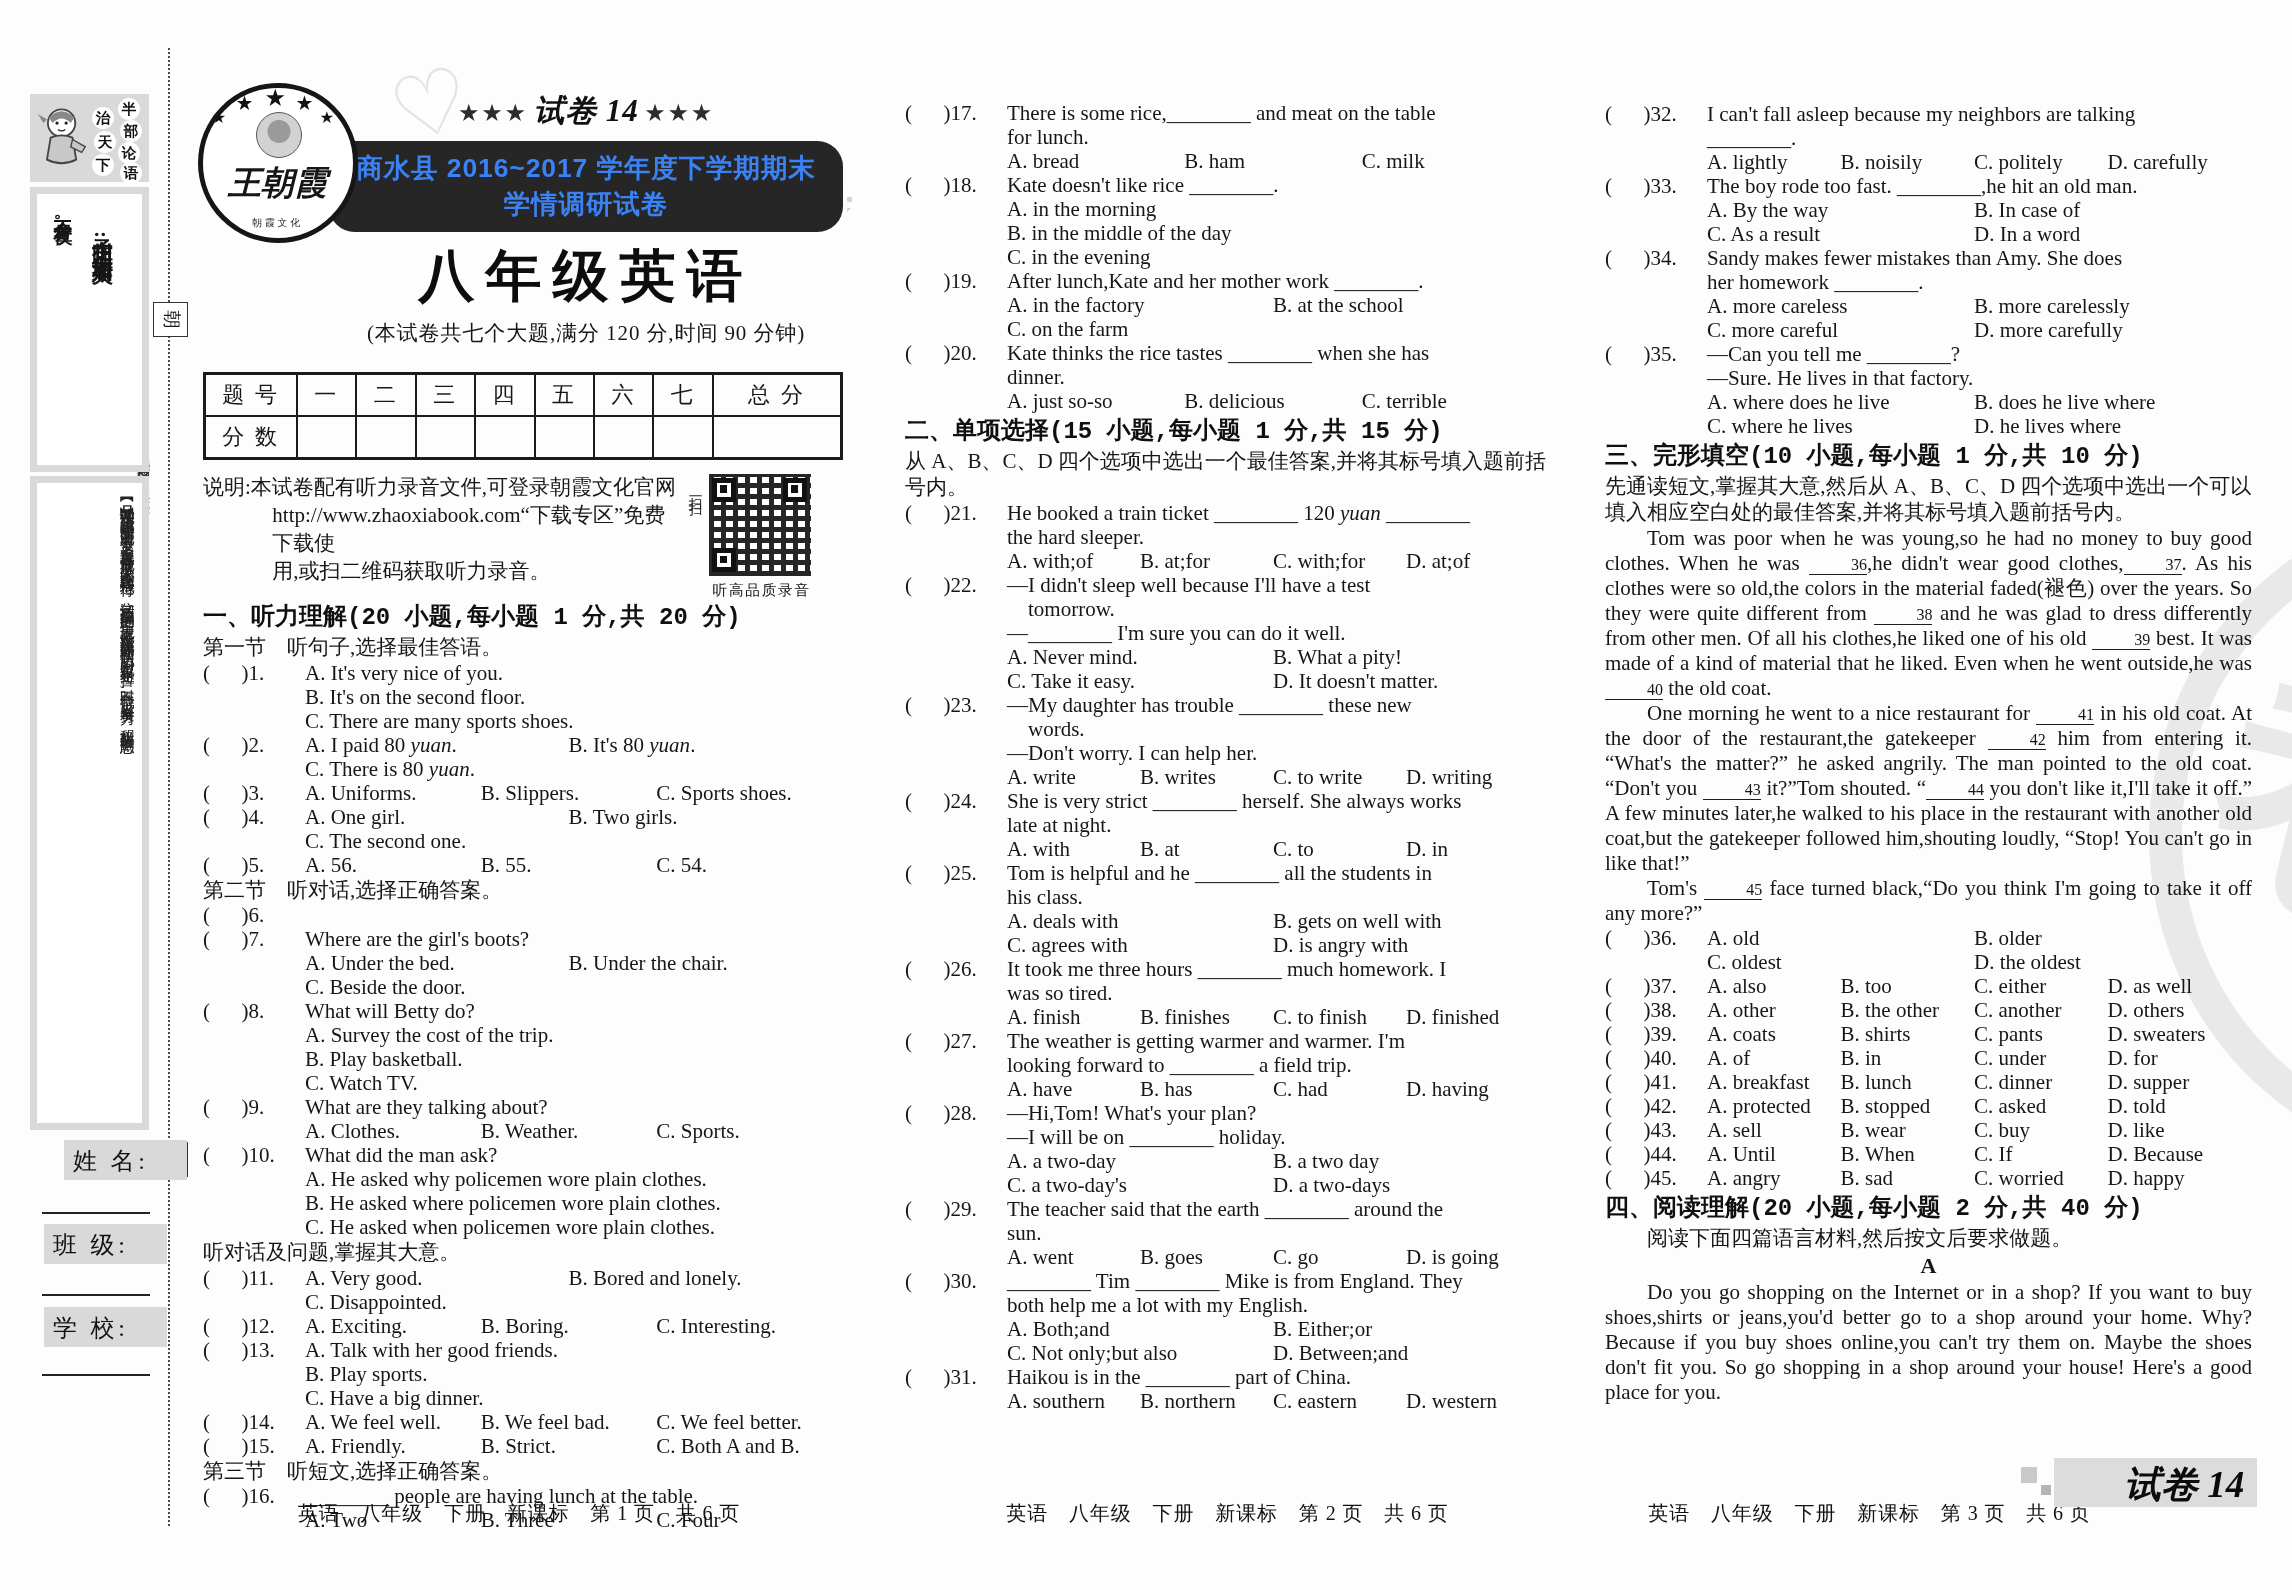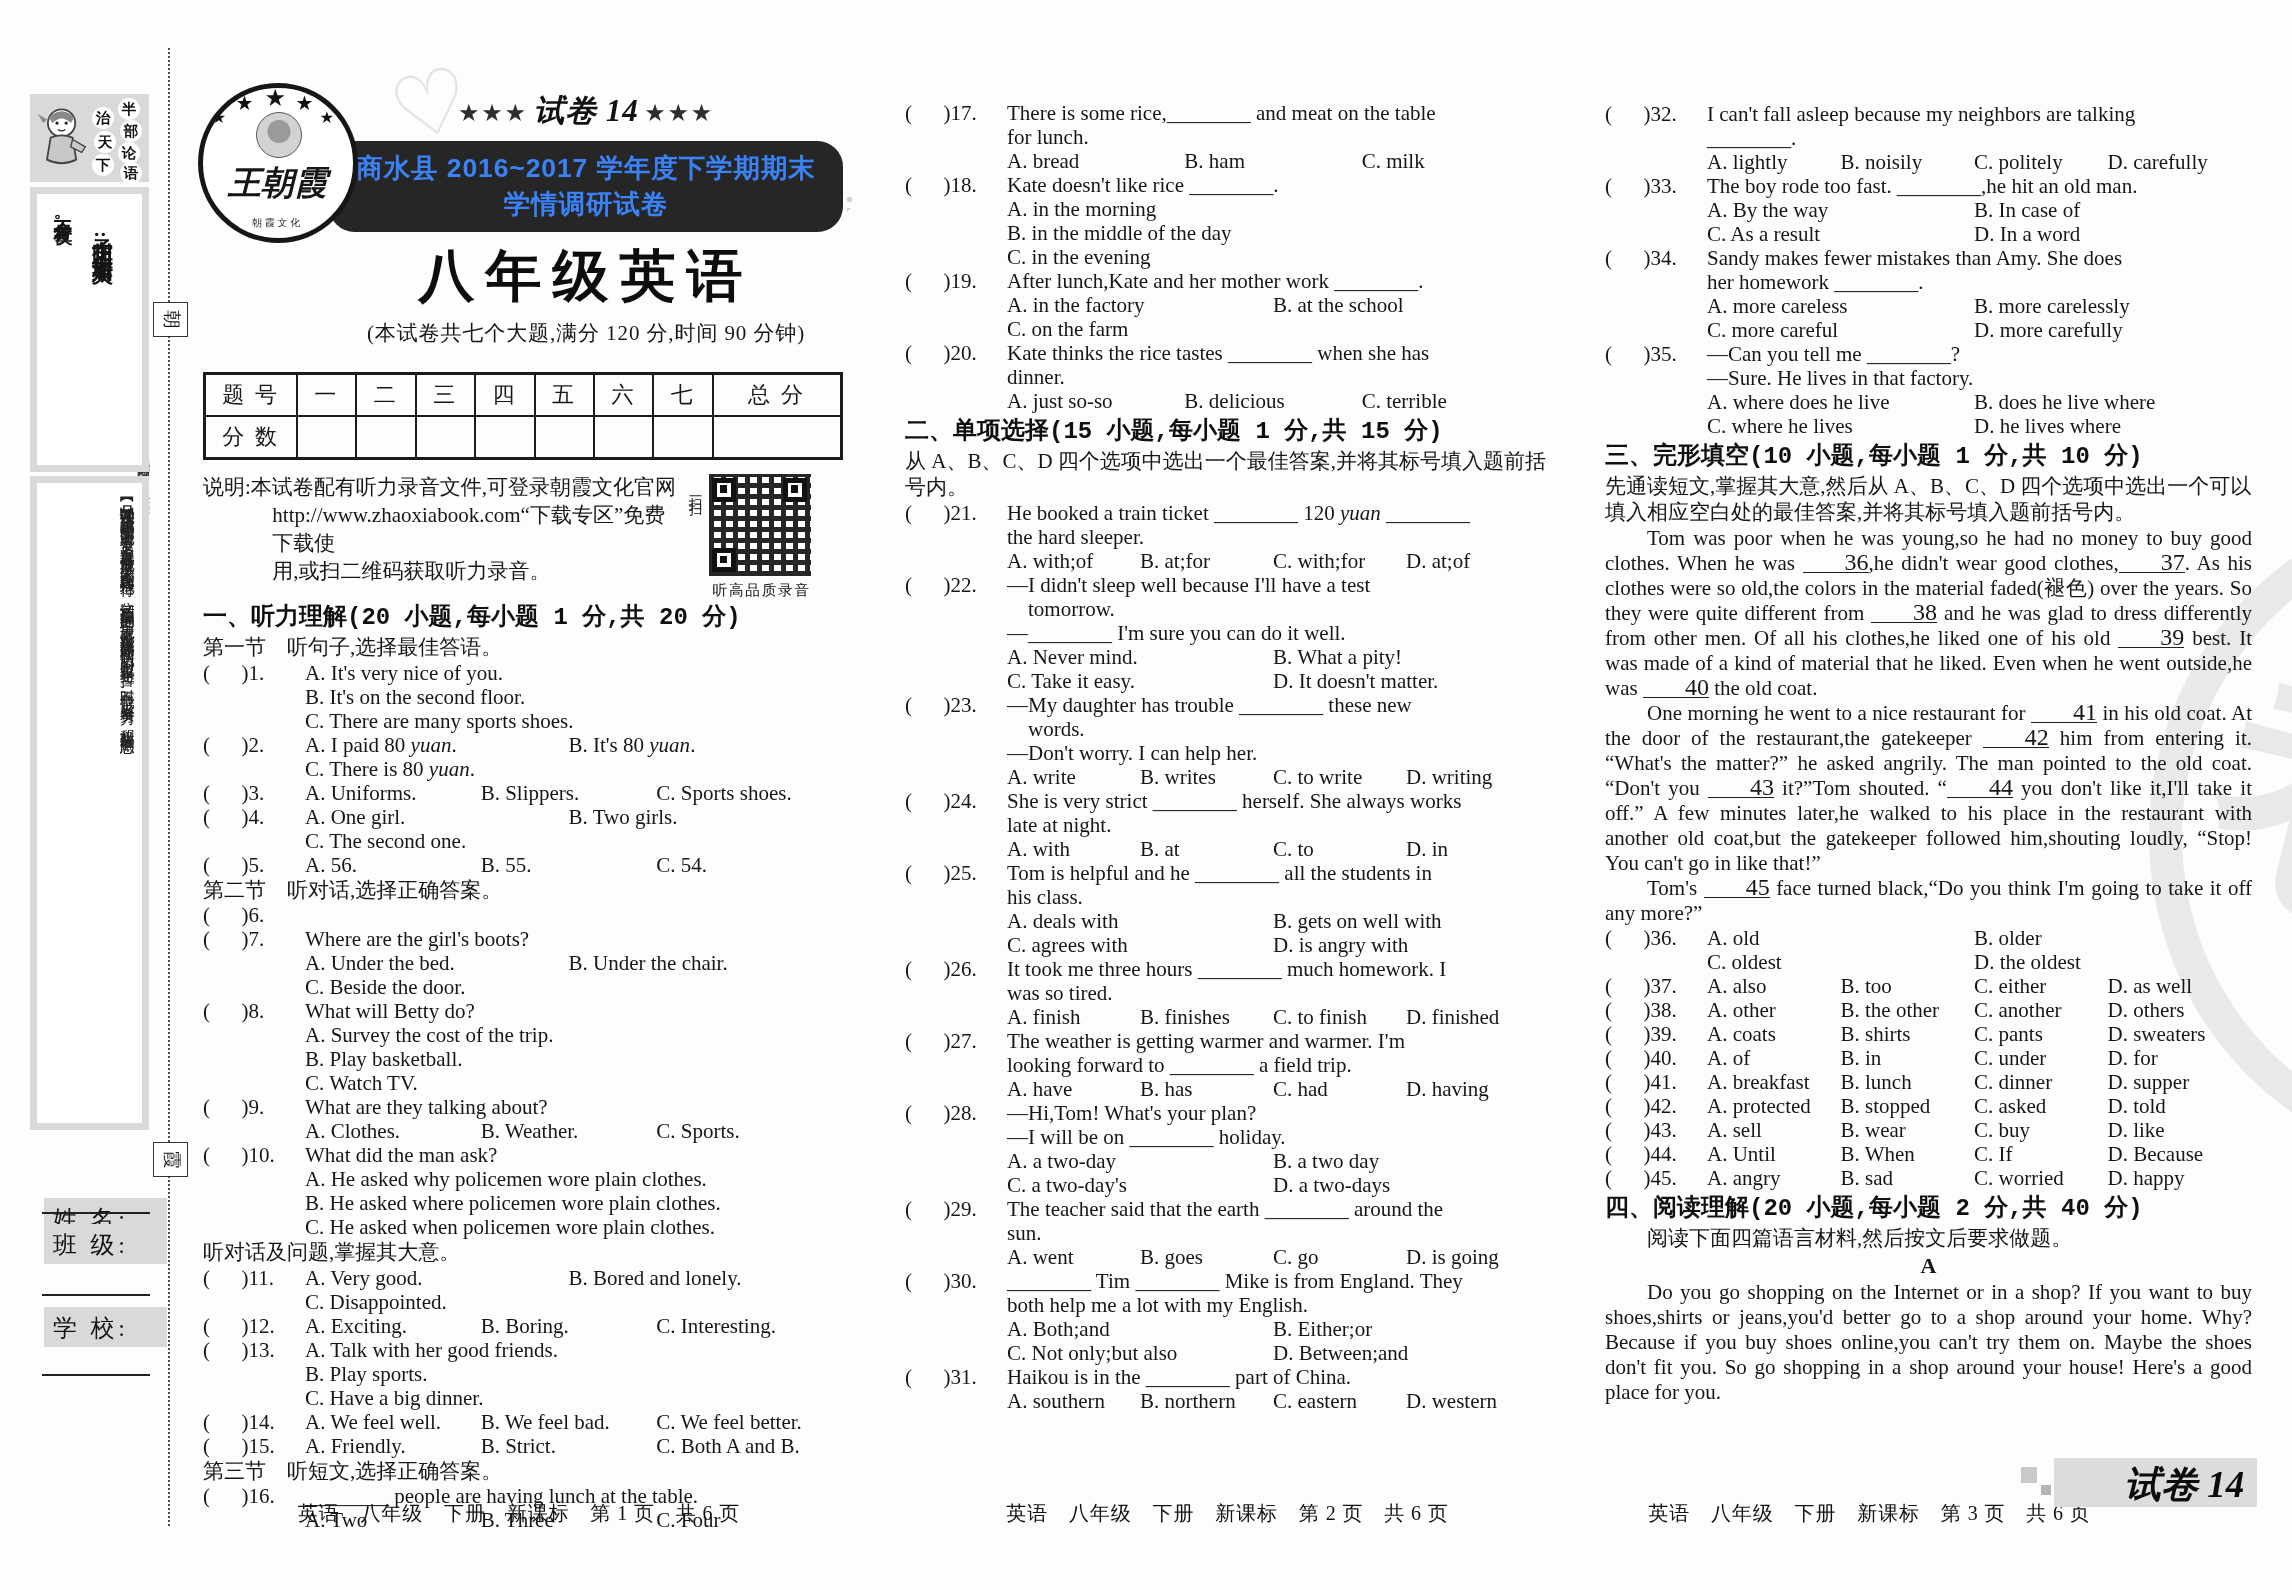--- a/index.html
+++ b/index.html
@@ -89,21 +89,21 @@
   .q{display:flex;}
   .qn{flex:0 0 102px;white-space:pre;font-size:21px;line-height:24px;}
   .qb{flex:1;padding-right:11px;}
   .stem,.ocell{font-size:21px;line-height:24px;}
   .stem{min-height:24px;}
   .orow{display:flex;}
   .ocell{flex:1;}
   .para{font-size:21px;line-height:25px;text-align:justify;text-indent:2em;}
   .center-line{text-align:center;font-size:22px;line-height:29px;font-weight:600;}
   .bn{display:inline-block;min-width:48px;border-bottom:1.8px solid #1d1d1d;text-align:center;
-      font-size:24px;line-height:19px;}
+      font-size:16px;line-height:19px;}
   
   .footer{position:absolute;top:1500px;font-size:20px;color:#111;text-align:center;z-index:2;letter-spacing:0.9px;}
   #footer-1{left:199px;width:640px;}
   #footer-2{left:905px;width:645px;}
   #footer-3{left:1577px;width:585px;}
   .corner-tab{position:absolute;left:2054px;top:1458px;width:203px;height:49px;background:#dcdcdc;z-index:2;}
   .corner-tab .ct-text{position:absolute;right:12.8px;top:1.8px;font-weight:700;font-style:italic;font-size:37px;
       font-family:"Liberation Serif",serif;color:#0c0c0c;}
   .ct-px1{position:absolute;left:-33px;top:9.1px;width:16.4px;height:16.4px;background:#c9c9c9;}
   .ct-px2{position:absolute;left:-12.8px;top:27.4px;width:10px;height:10px;background:#b5b5b5;}
@@ -148,21 +148,21 @@
     <div class="poem-sub">不舍昼夜。</div>
   </div>
 </div>
 
 <div class="sb-gray sb-pindu">
   <div class="sb-white">
     <div class="pindu-text"><b>【品读】</b><span>孔子用流水比喻时光的流逝一去不复返,客观世界不停地而且不以人的意志为转移地运行。这句话蕴含深刻的哲理,表现出孔子对自然规律的体验和认识,同时也有人生短暂、时不我待,应当奋发努力、积极进取的意思。</span></div>
   </div>
 </div>
 
-<div class="name-box" style="top:1198px;">姓 名:</div>
+<div class="name-box" style="top:1140px;margin-left:20px;">姓 名:</div>
 <div class="name-line" style="top:1212px;"></div>
 <div class="name-box" style="top:1224px;">班 级:</div>
 <div class="name-line" style="top:1294px;"></div>
 <div class="name-box" style="top:1307px;">学 校:</div>
 <div class="name-line" style="top:1374px;"></div>
 
 <div class="col" id="col-1">
   <div class="hd">
     <div class="logo">
       <span class="lg-star" style="left:9.1px;top:20px;font-size:16.4px;">★</span>

